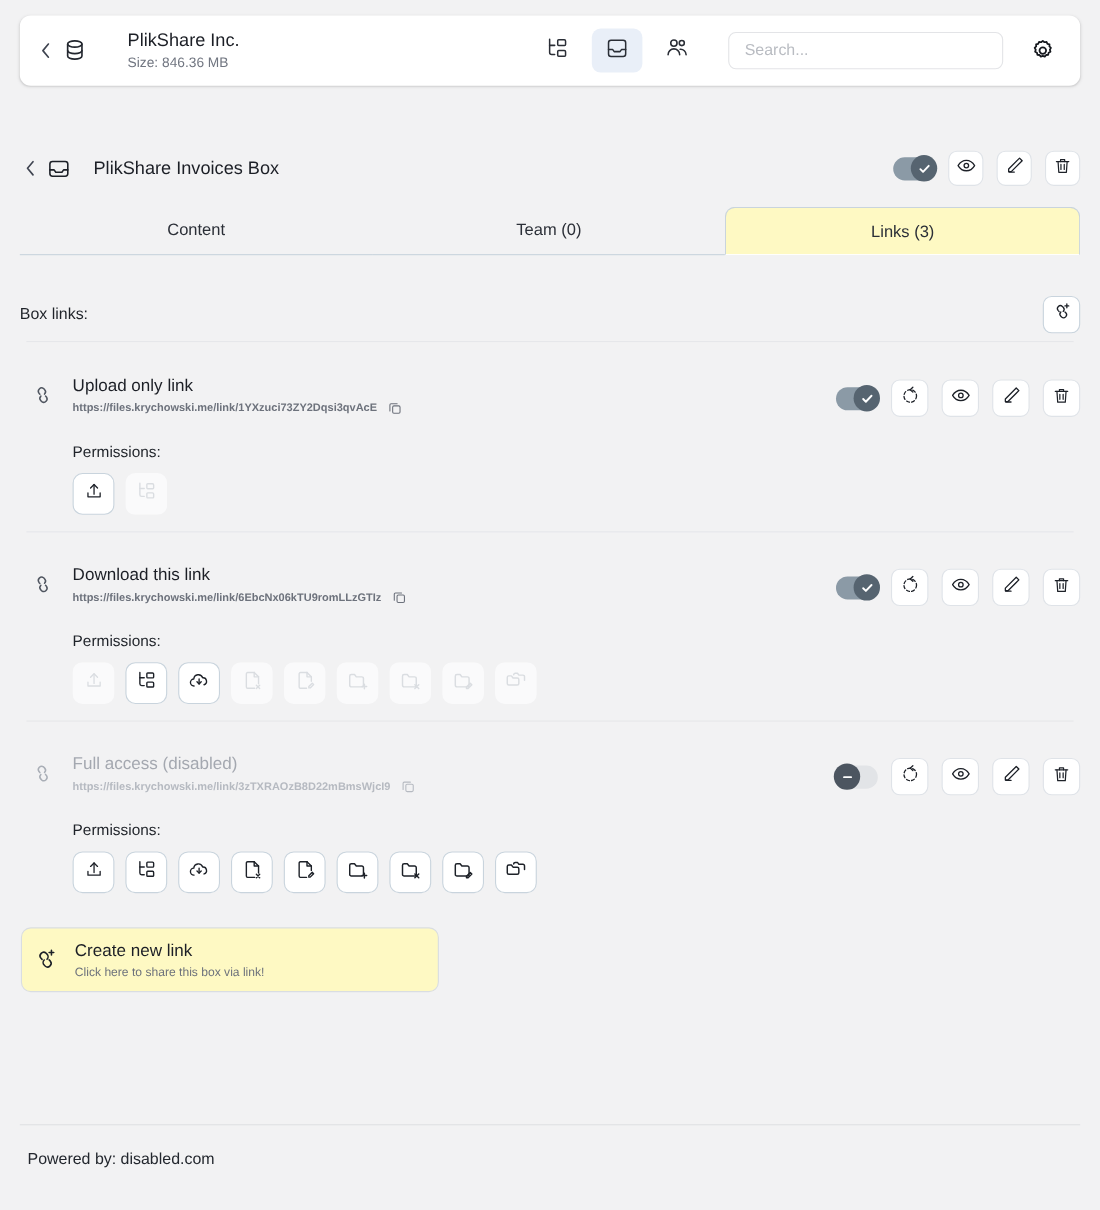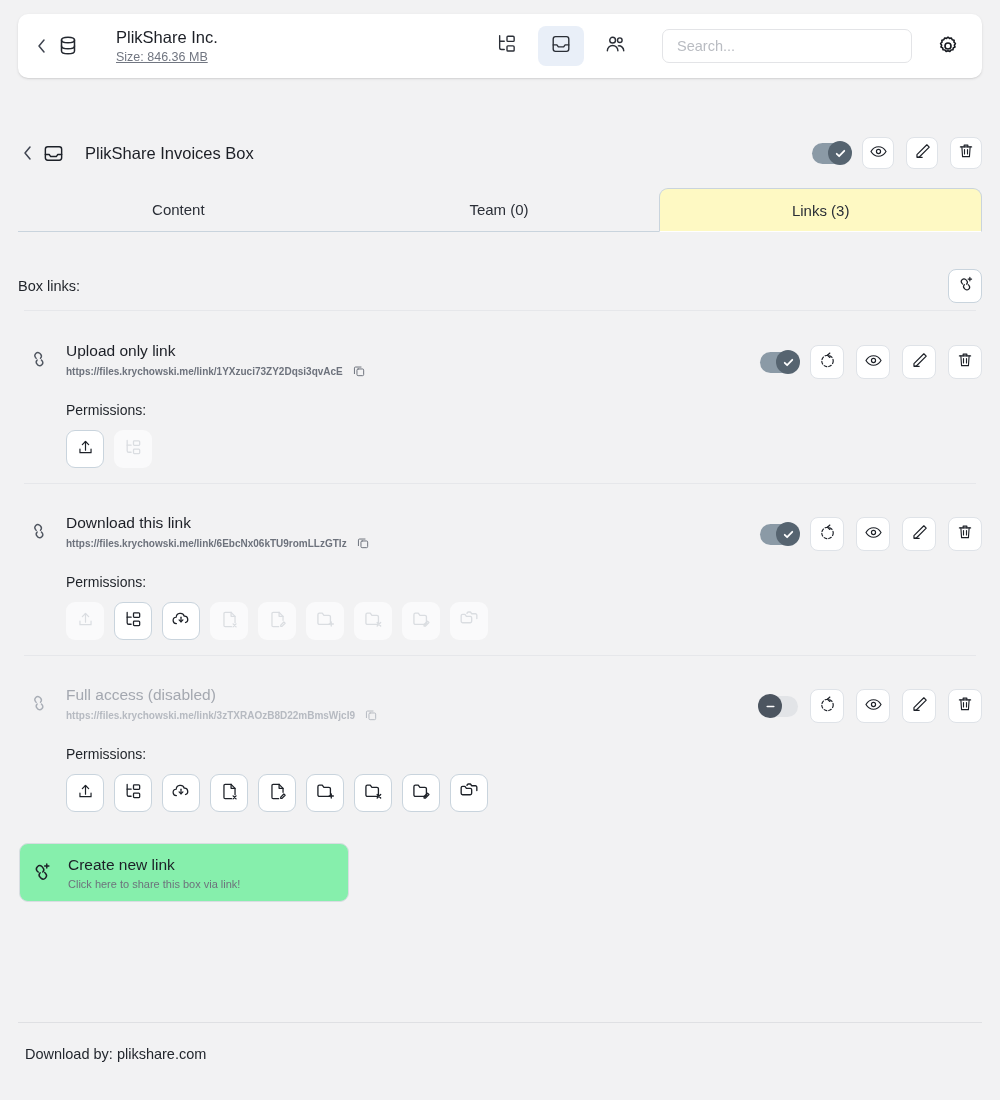--- a/index.html
+++ b/index.html
@@ -16,21 +16,21 @@
     position: absolute; left: 18px; top: 14px; width: 964px; height: 64px;
     background: #ffffff; border-radius: 10px;
     box-shadow: 0 1px 3px rgba(0,0,0,.10), 0 1px 1px rgba(0,0,0,.05);
     display: flex; align-items: center; padding: 0 14px;
   }
   .chev { width: 18px; display: flex; align-items: center; justify-content: center;
           color: #3f4450; cursor: pointer; }
   .ws-icon { margin-left: 6px; color: #23272f; display: flex; align-items: center; }
   .ws-text { margin-left: 36px; line-height: 1.15; }
   .ws-title { font-size: 16.5px; color: #1c1f26; }
-  .ws-sub { font-size: 12.5px; color: #717681; margin-top: 3px; text-decoration: underline; }
+  .ws-sub { font-size: 12.5px; color: #717681; margin-top: 3px; }
 
   .topbar-spacer { flex: 1 1 auto; }
 
   .navbtn {
     width: 46px; height: 40px; border-radius: 8px;
     display: flex; align-items: center; justify-content: center;
     color: #2a2e36; cursor: pointer; margin-right: 8px;
   }
   .navbtn.active { background: #e9eff8; }
 
@@ -112,22 +112,22 @@
   .perm-row { display: flex; gap: 10px; margin: 12px 0 0 48px; }
   .perm {
     width: 38px; height: 38px; border-radius: 9px; background: #fff;
     display: flex; align-items: center; justify-content: center;
     border: 1px solid #c9d4dd; color: #1d2128; cursor: pointer;
   }
   .perm.off { border-color: transparent; background: #fafafb; color: #dadde1; }
 
   
   .create-card {
-    position: absolute; left: 19px; top: 843px; width: 330px; height: 59px;
-    border: 1px solid #d9dde2; border-radius: 9px; background: #86efac;
+    position: absolute; left: 19px; top: 843px; width: 380px; height: 59px;
+    border: 1px solid #d9dde2; border-radius: 9px; background: #fef9c3;
     display: flex; align-items: center; cursor: pointer;
   }
   .cc-icon { width: 42px; display: flex; align-items: center; justify-content: center;
              color: #1d2128; }
   .cc-texts { margin-left: 6px; }
   .cc-title { font-size: 15.5px; color: #1c1f26; line-height: 1.3; }
   .cc-sub { font-size: 11px; color: #6d727c; margin-top: 3px; }
 
   
   .footer-hr { position: absolute; left: 18px; top: 1022px; width: 964px; height: 1px;
@@ -595,13 +595,13 @@
         <path d="M17.5 3v4.4M15.3 5.2h4.4"></path>
       </svg>
   </div>
   <div class="cc-texts">
     <div class="cc-title">Create new link</div>
     <div class="cc-sub">Click here to share this box via link!</div>
   </div>
 </div>
 
 <div class="footer-hr"></div>
-<div class="footer">Download by: plikshare.com</div>
+<div class="footer">Powered by: disabled.com</div>
 
 </body></html>

